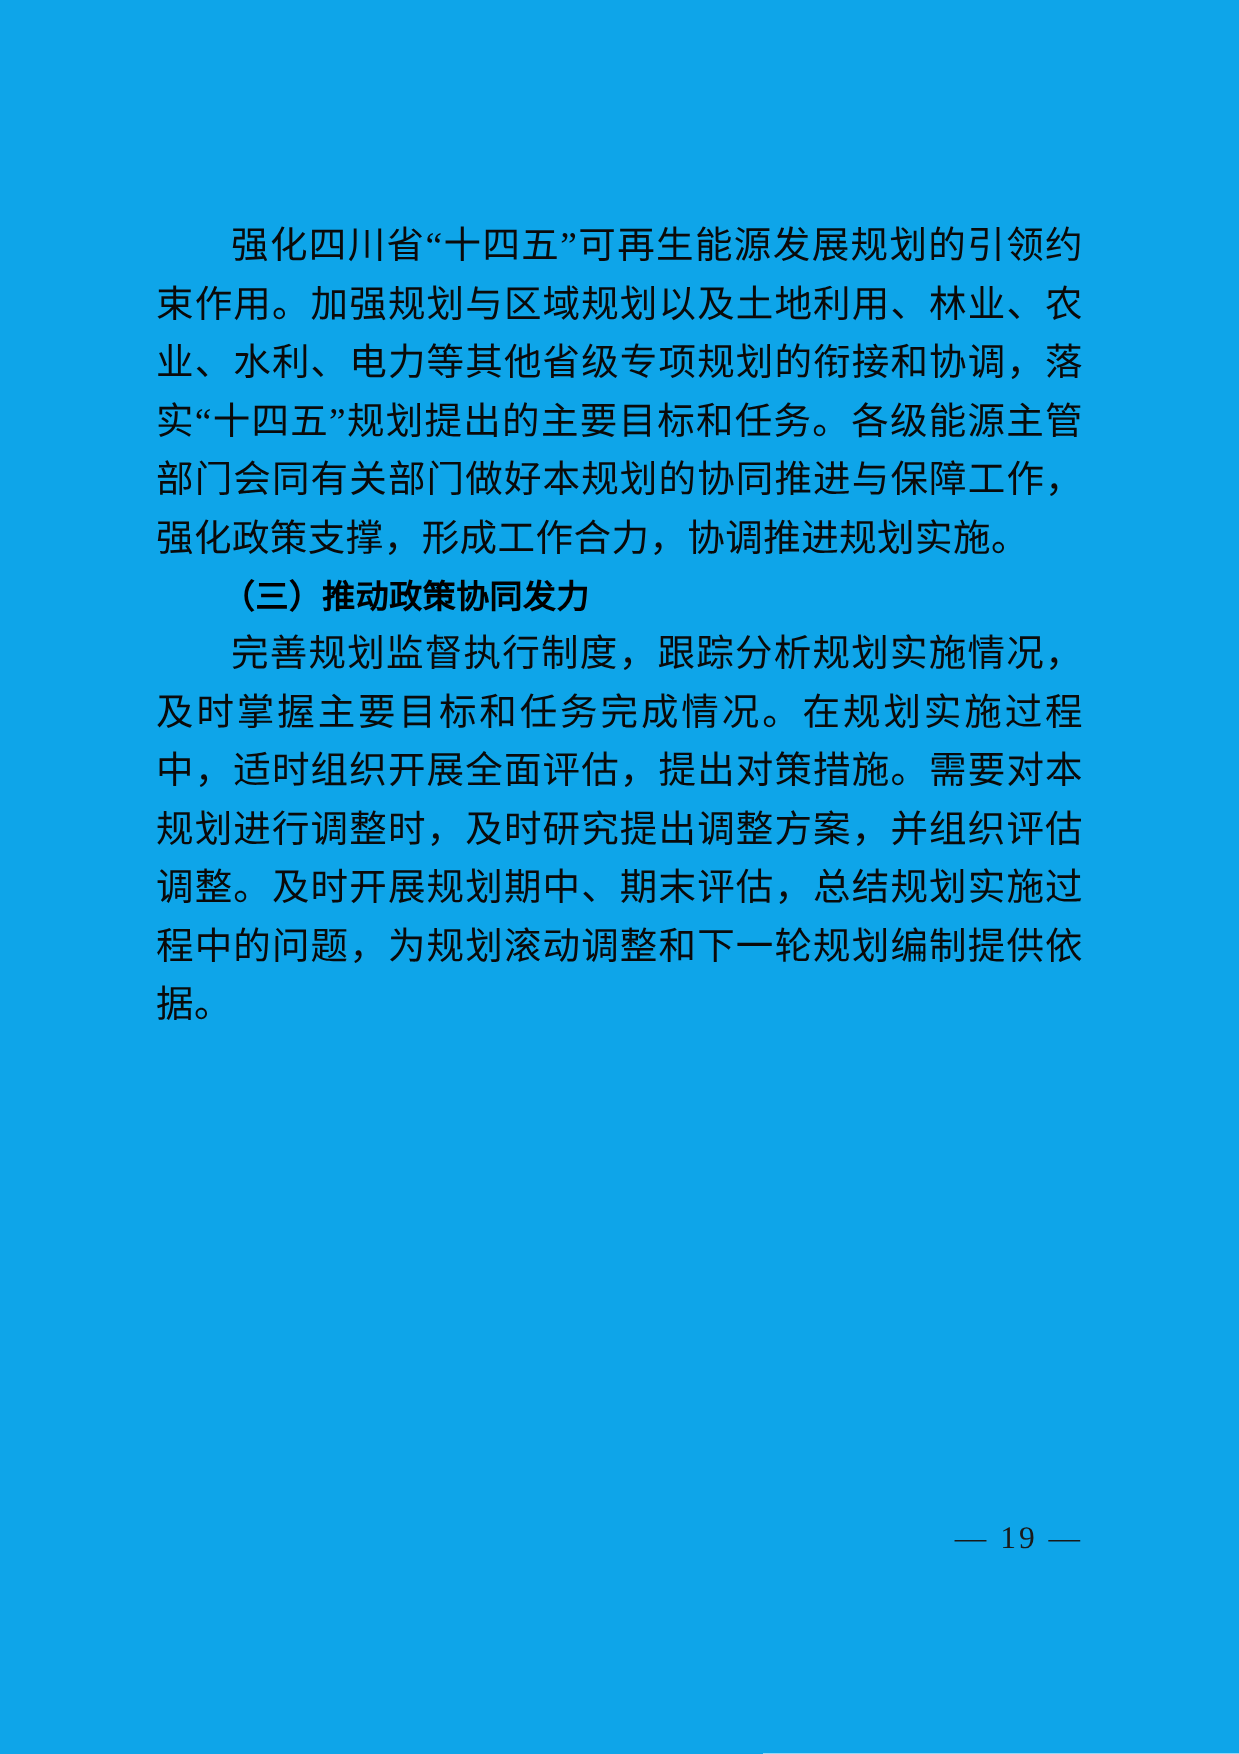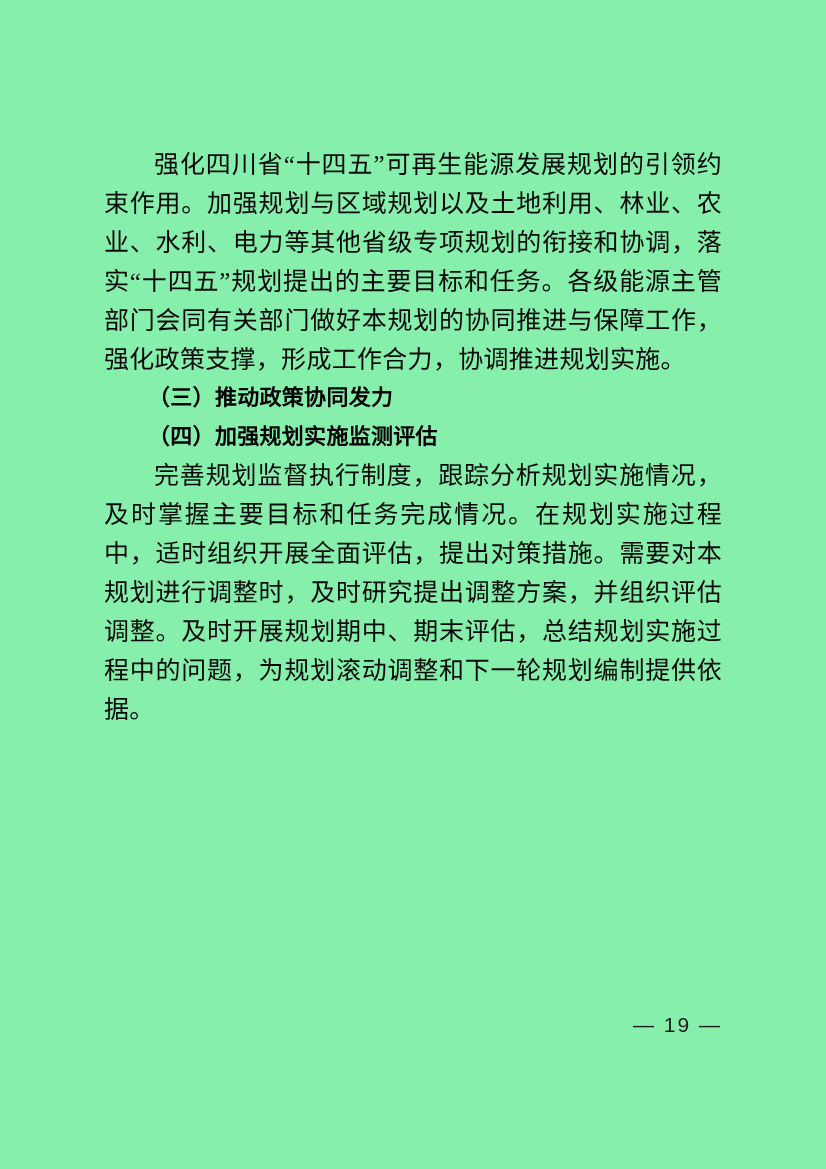--- a/index.html
+++ b/index.html
@@ -1,21 +1,21 @@
 <!DOCTYPE html>
 <html lang="zh-CN"><head>
 <meta charset="utf-8">
 <style>
   * { margin: 0; padding: 0; box-sizing: border-box; }
   html, body { background: #ffffff; }
   .page {
     position: relative;
     width: 826px;
     height: 1169px;
-    background: #86efac;
+    background: #0ea5e9;
     color: #0a0a0a;
     font-family: "Liberation Serif", serif;
     overflow: hidden;
   }
   .content {
     position: absolute;
     left: 104px;
     top: 146px;
     width: 618px;
   }
@@ -38,28 +38,27 @@
     white-space: nowrap;
   }
   .footer {
     position: absolute;
     top: 1010px;
     right: 104px;
     font-size: 21px;
     line-height: 30px;
     letter-spacing: 2px;
     color: #1a1a1a;
-    font-family: Liberation Sans, sans-serif;
+    font-family: Liberation Serif, serif;
   }
 </style>
 </head>
 <body>
 
 <div class="page">
   <div class="content">
     <div class="para">强化四川省“十四五”可再生能源发展规划的引领约束作用。加强规划与区域规划以及土地利用、林业、农业、水利、电力等其他省级专项规划的衔接和协调，落实“十四五”规划提出的主要目标和任务。各级能源主管部门会同有关部门做好本规划的协同推进与保障工作，强化政策支撑，形成工作合力，协调推进规划实施。</div>
     <div class="heading">（三）推动政策协同发力</div>
-    <div class="heading">（四）加强规划实施监测评估</div>
     <div class="para">完善规划监督执行制度，跟踪分析规划实施情况，及时掌握主要目标和任务完成情况。在规划实施过程中，适时组织开展全面评估，提出对策措施。需要对本规划进行调整时，及时研究提出调整方案，并组织评估调整。及时开展规划期中、期末评估，总结规划实施过程中的问题，为规划滚动调整和下一轮规划编制提供依据。</div>
   </div>
 
   <div class="footer">— 19 —</div>
 </div>
 
 </body></html>

